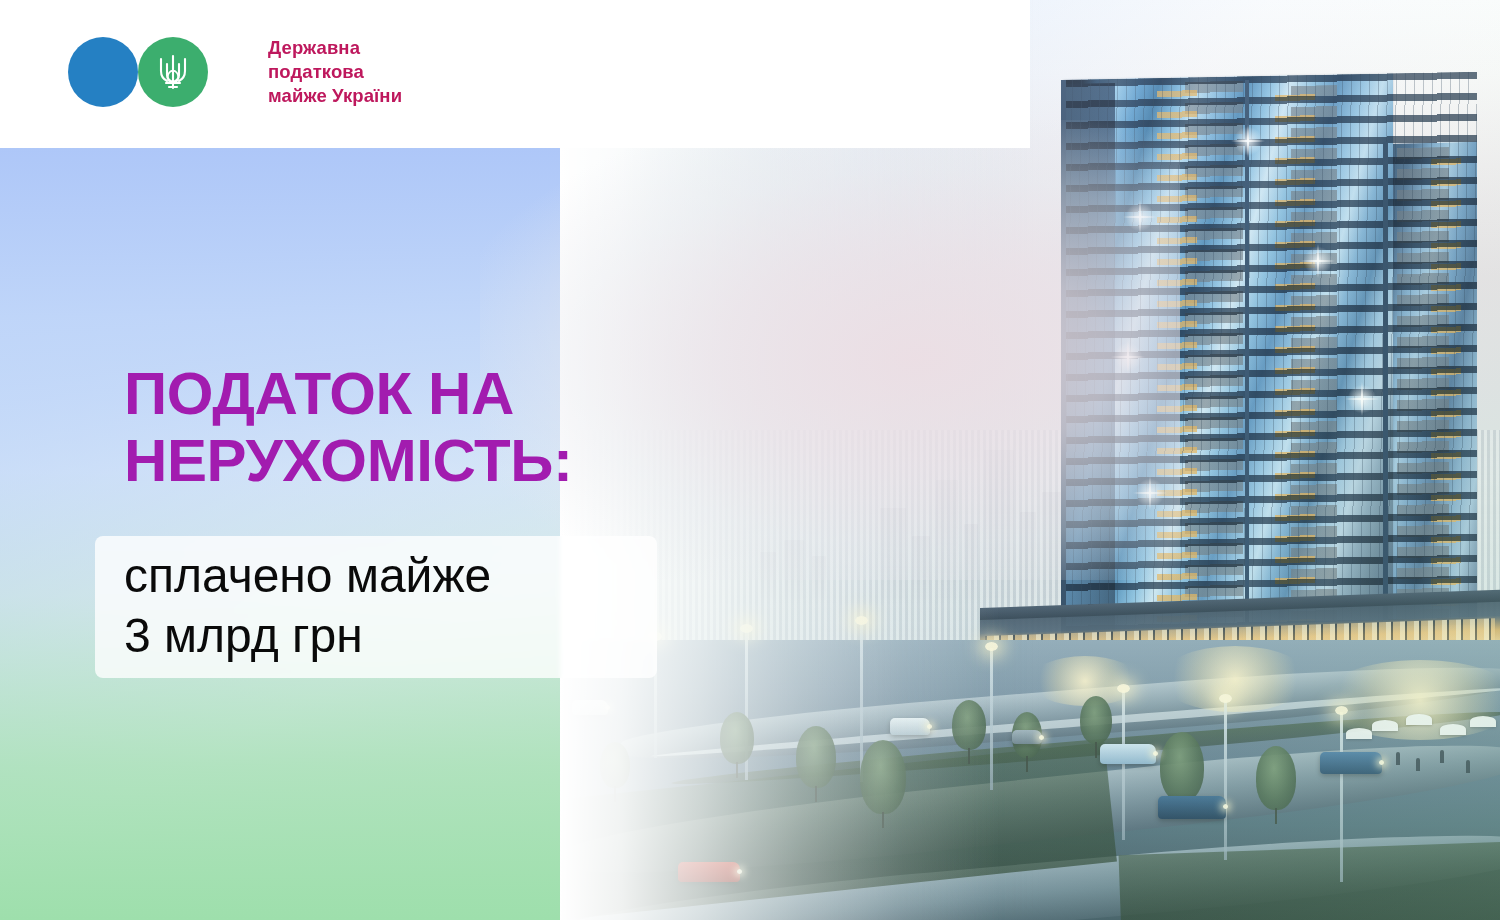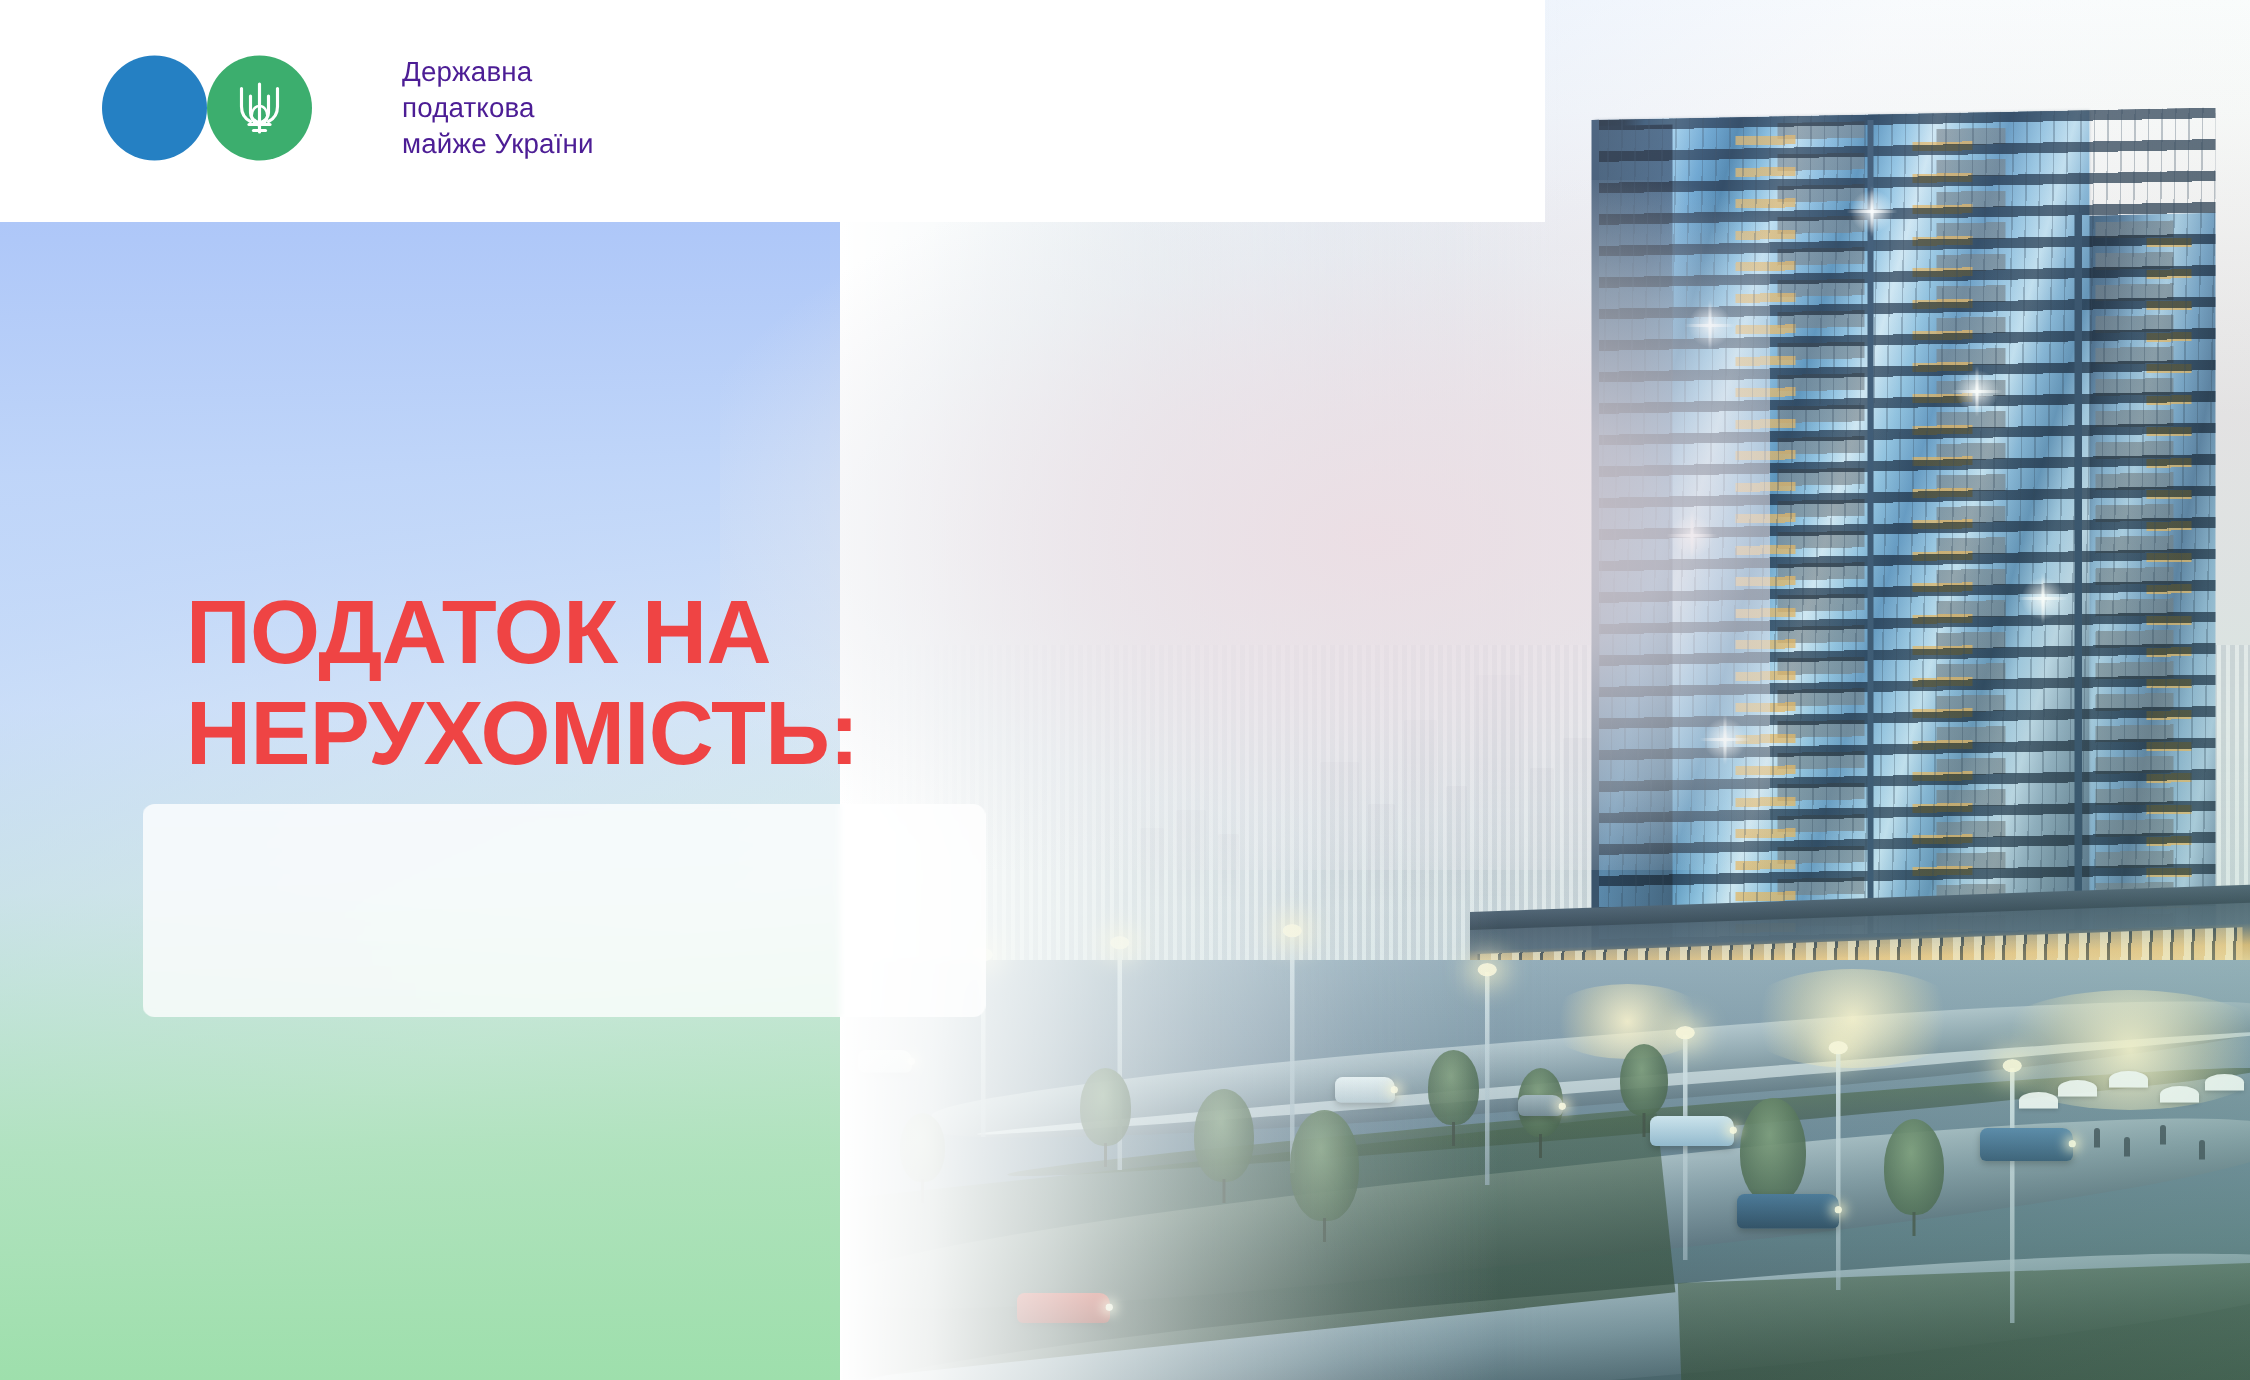--- a/index.html
+++ b/index.html
@@ -490,38 +490,38 @@
     width: 70px; height: 70px;
     border-radius: 50%;
     background: #3cae6e;
     display: flex;
     align-items: center;
     justify-content: center;
   }
   .logo-text {
     margin-left: 72px;
     font-size: 18.5px;
-    font-weight: normal;
+    font-weight: bold;
     line-height: 1.30;
-    color: #4c1d95;
+    color: #be185d;
     letter-spacing: .1px;
     white-space: nowrap;
   }
 
   
   .headline {
     position: absolute;
     left: 124px;
-    top: 388px;
+    top: 360px;
     z-index: 4;
     font-size: 60px;
     font-weight: bold;
     line-height: 1.12;
     letter-spacing: -0.4px;
-    color: #ef4444;
+    color: #a21caf;
     text-transform: uppercase;
     white-space: pre-line;
   }
   .subpanel {
     position: absolute;
     left: 95px;
     top: 536px;
     width: 562px;
     height: 142px;
     z-index: 4;
@@ -678,14 +678,16 @@
           </svg>
         </div>
       </div>
       <div class="logo-text"><span>Державна</span><br><span>податкова</span><br><span>майже України</span></div>
     </div>
   </div>
 
   <div class="headline">ПОДАТОК НА
 НЕРУХОМІСТЬ:</div>
   <div class="subpanel"></div>
+  <div class="subtext">сплачено майже
+3 млрд грн</div>
 
 </div>
 
 </body></html>

